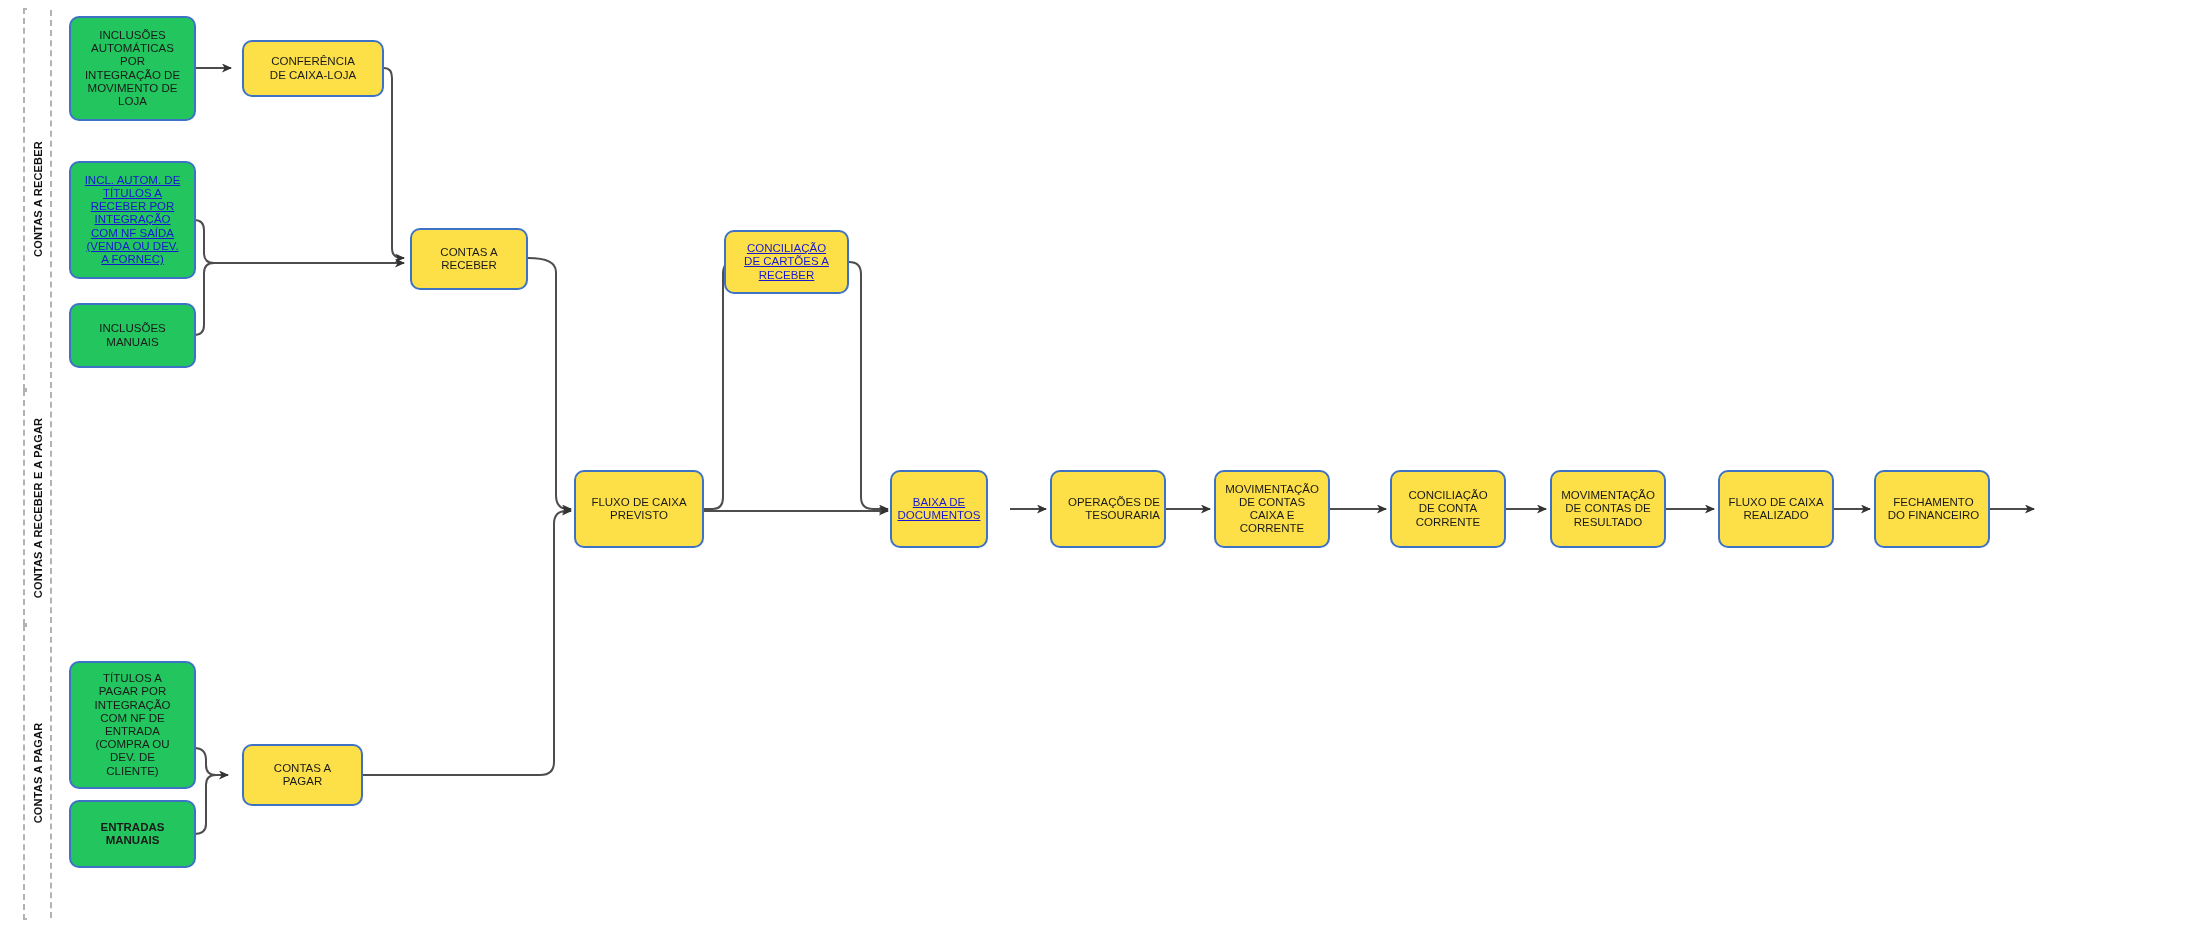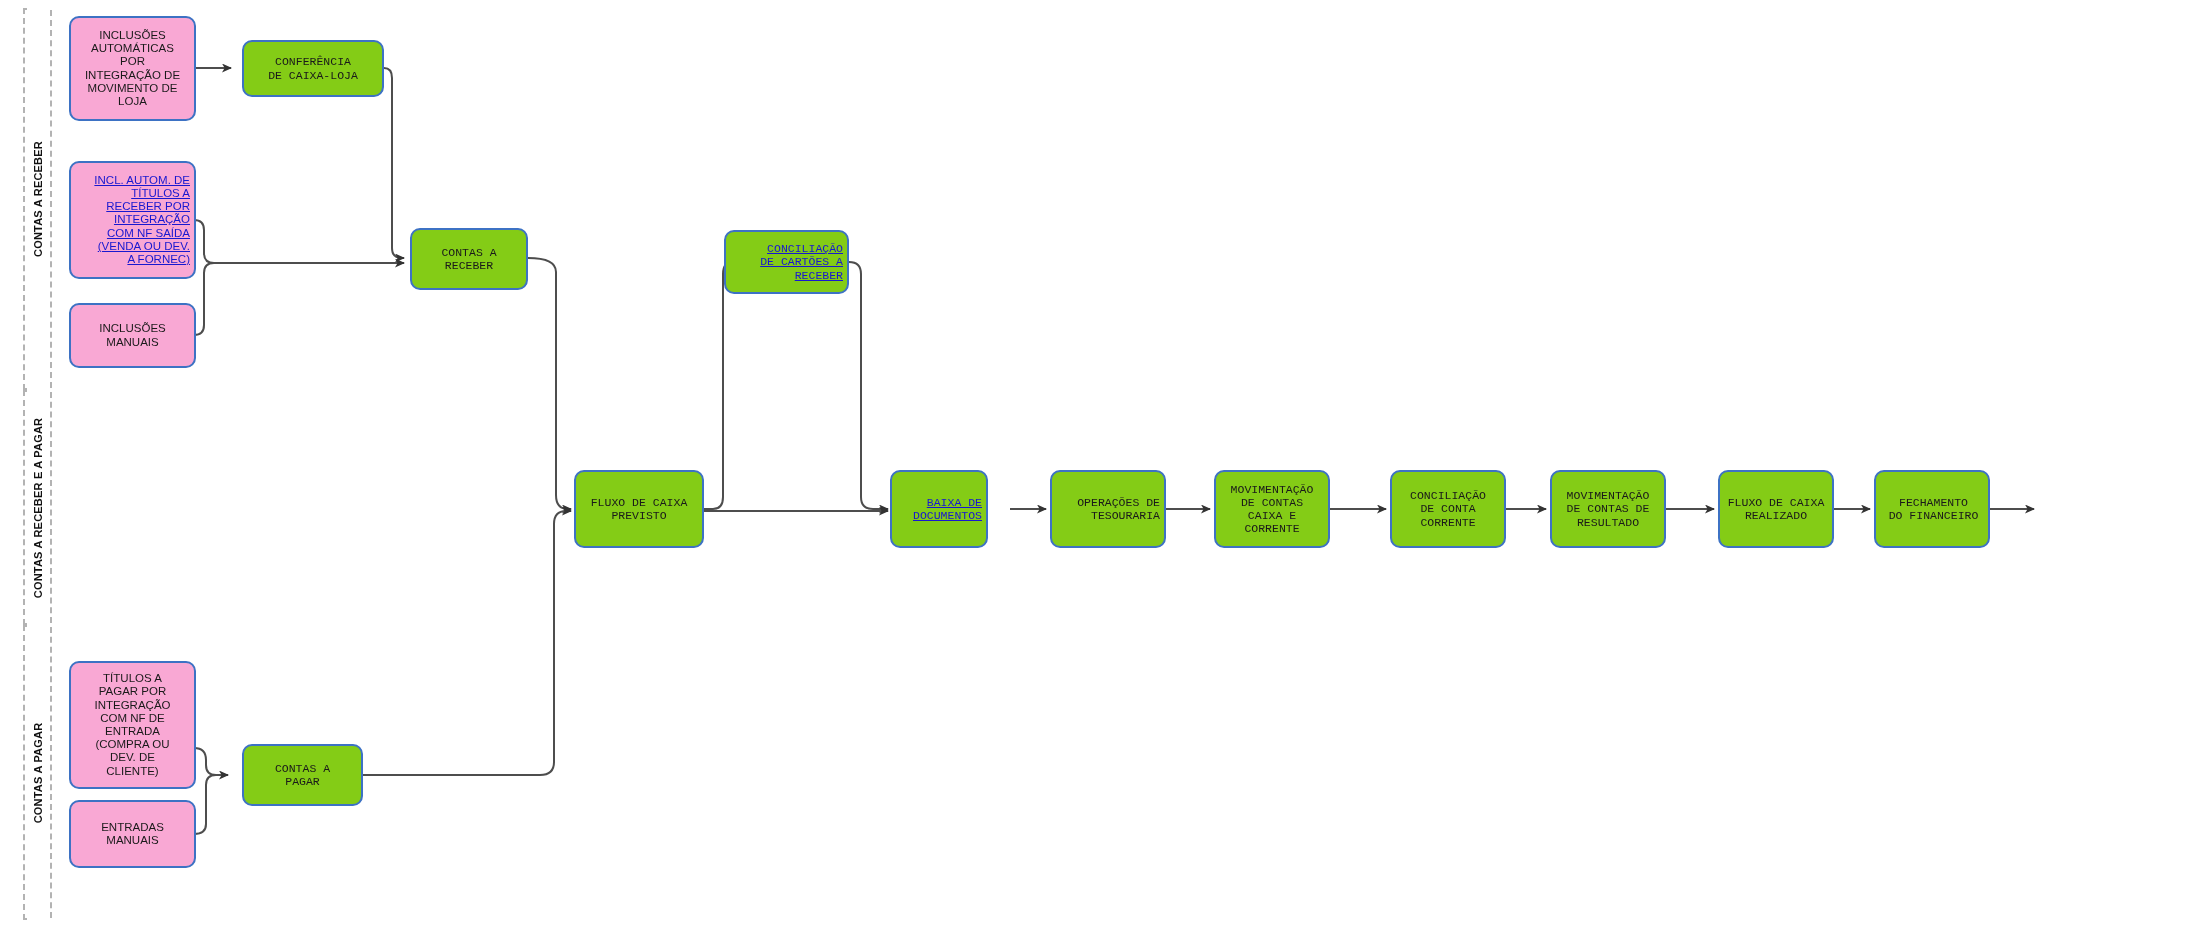--- a/index.html
+++ b/index.html
@@ -29,24 +29,24 @@
   #lane2 .lane-body{background:#f0f0f0;}
   #lane3{top:617px;height:295px;}
   #lane3 .lane-body{background:#fdf6ec;}
 
   
   .node{position:absolute;box-sizing:border-box;
         border:2px solid #3d72c4;border-radius:10px;
         display:flex;align-items:center;justify-content:center;
         text-align:center;line-height:1.15;color:#1a1a1a;
         font-size:11.5px;padding:2px 4px;z-index:6;}
-  .node.fill{background:#84cc16;font-family:Liberation Mono, monospace;}
-  .node.white{background:#f9a8d4;}
+  .node.fill{background:#fde047;}
+  .node.white{background:#22c55e;}
   .node .lbl{display:block;width:100%;white-space:pre-line;}
-  .node.link .lbl{color:#1818d0;text-decoration:underline;text-align:right;}
+  .node.link .lbl{color:#1818d0;text-decoration:underline;}
 
   
   svg.wires{position:absolute;left:0;top:0;width:2190px;height:941px;
             overflow:visible;z-index:4;pointer-events:none;}
   .wire{fill:none;stroke:#4d4d4d;stroke-width:2;}
 </style>
 </head>
 <body>
 
 <div id="stage">
@@ -202,21 +202,21 @@
     <span class="lbl">TÍTULOS A
 PAGAR POR
 INTEGRAÇÃO
 COM NF DE
 ENTRADA
 (COMPRA OU
 DEV. DE
 CLIENTE)</span>
   </div>
 
-  <div class="node white" style="left:69px;top:800px;width:127px;height:68px;">
+  <div class="node white" style="left:69px;top:800px;width:127px;height:68px;font-weight:bold;">
     <span class="lbl">ENTRADAS
 MANUAIS</span>
   </div>
 
   <div class="node fill" style="left:242px;top:744px;width:121px;height:62px;">
     <span class="lbl">CONTAS A
 PAGAR</span>
   </div>
 
 </div>

